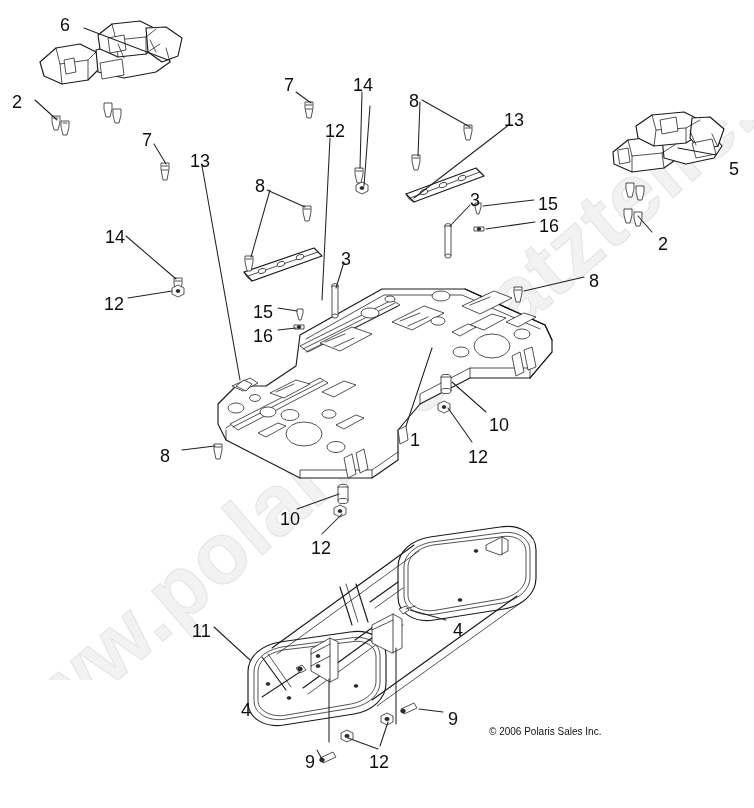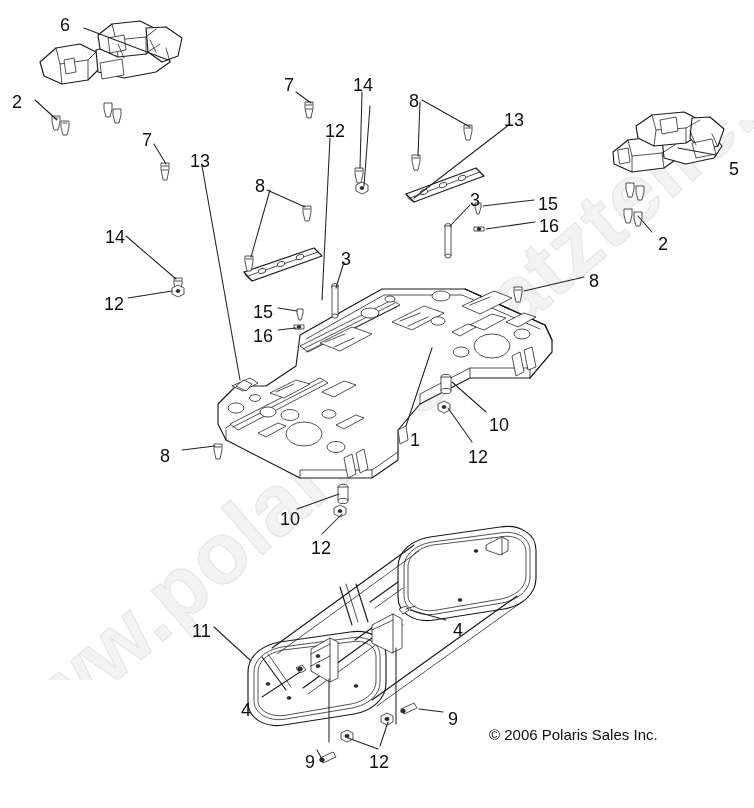--- a/index.html
+++ b/index.html
@@ -56,21 +56,21 @@
     line-height:1;
     white-space:nowrap;
     z-index:4;
     user-select:none;
   }
   #copyright{
     position:absolute;
     left:489px;
     top:726px;
     font-family:"Liberation Sans", sans-serif;
-    font-size:15px;
+    font-size:10px;
     color:#111;
     white-space:nowrap;
     z-index:4;
   }
 </style>
 </head>
 <body>
 
 <div id="sheet">
 

